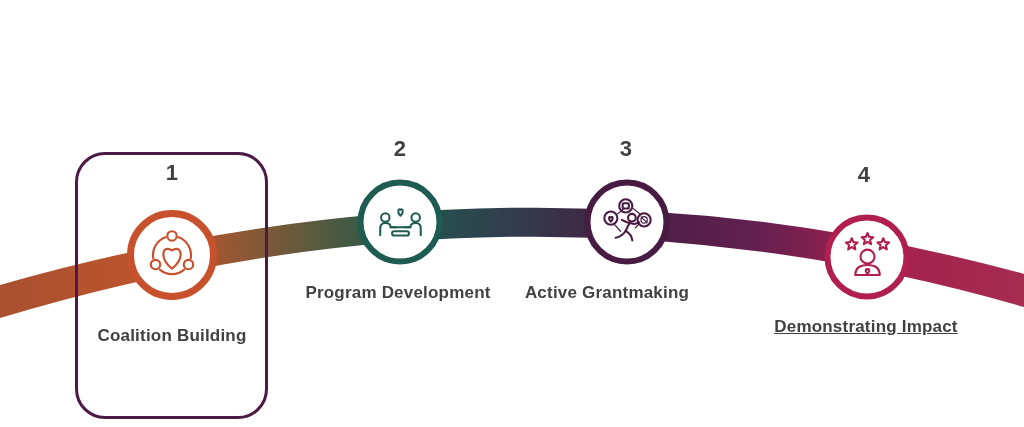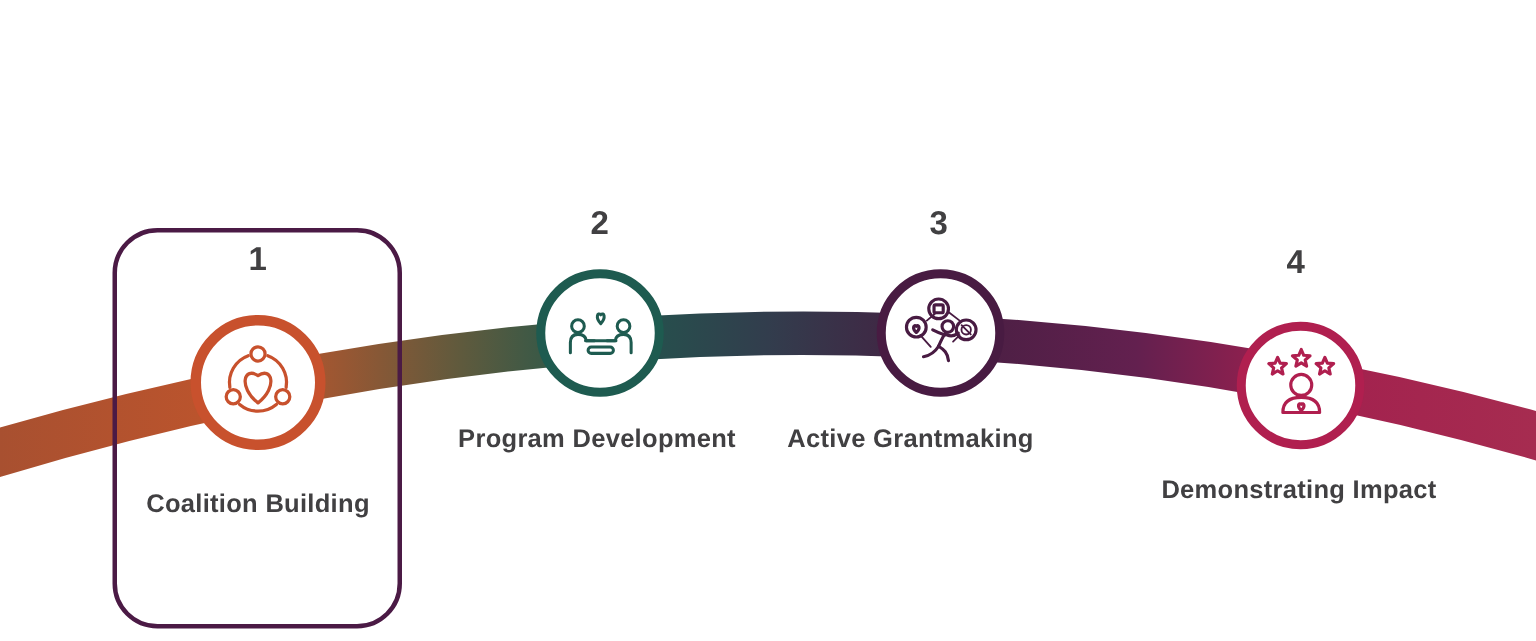--- a/index.html
+++ b/index.html
@@ -33,21 +33,21 @@
   .n2{left:400px;top:136px;}
   .n3{left:626px;top:136px;}
   .n4{left:864px;top:162px;}
   .label{
     position:absolute;transform:translateX(-50%);white-space:nowrap;
     font-size:17px;font-weight:700;color:#414042;letter-spacing:.2px;
   }
   .l1{left:172px;top:314px;margin-top:12px;}
   .l2{left:398px;top:283px;}
   .l3{left:607px;top:283px;}
-  .l4{left:866px;top:317px;}
+  .l4{left:866px;top:317px;text-decoration:underline;}
   .icon{display:block;}
   .i1{stroke:var(--step1);}
   .i2{stroke:var(--step2);}
   .i3{stroke:var(--step3);}
   .i4{stroke:var(--step4);}
   .icon path,.icon circle,.icon line,.icon rect{
     fill:none;stroke-width:2.4;stroke-linecap:round;stroke-linejoin:round;
   }
   .icon .thin{stroke-width:1.4;}
 </style>

